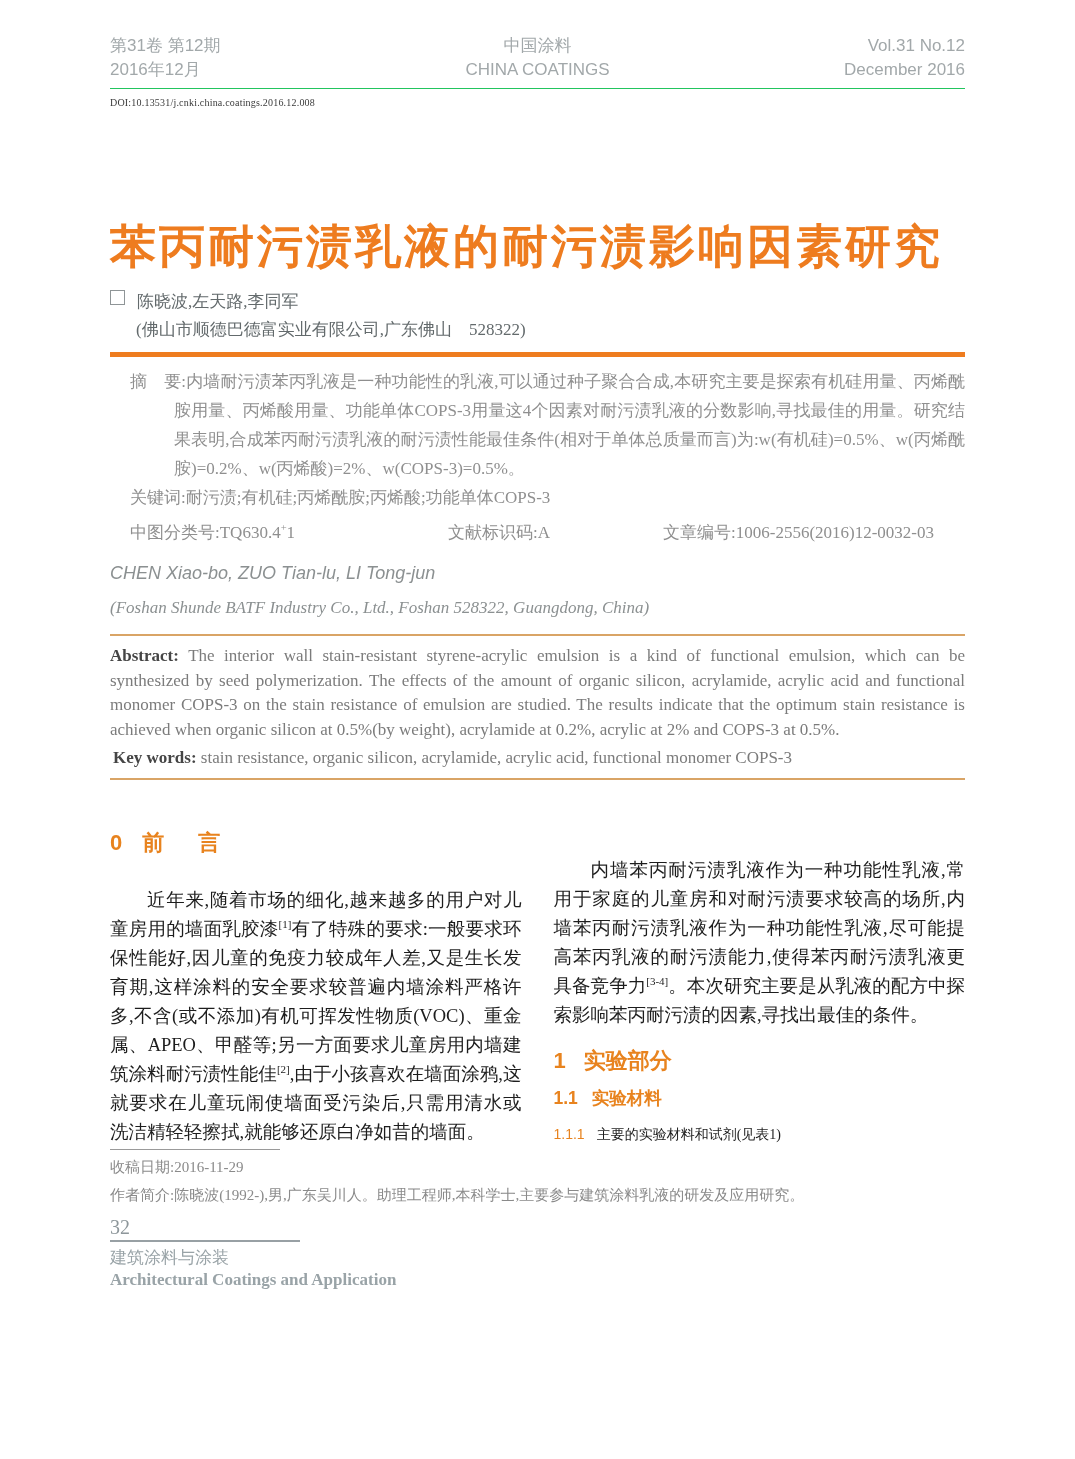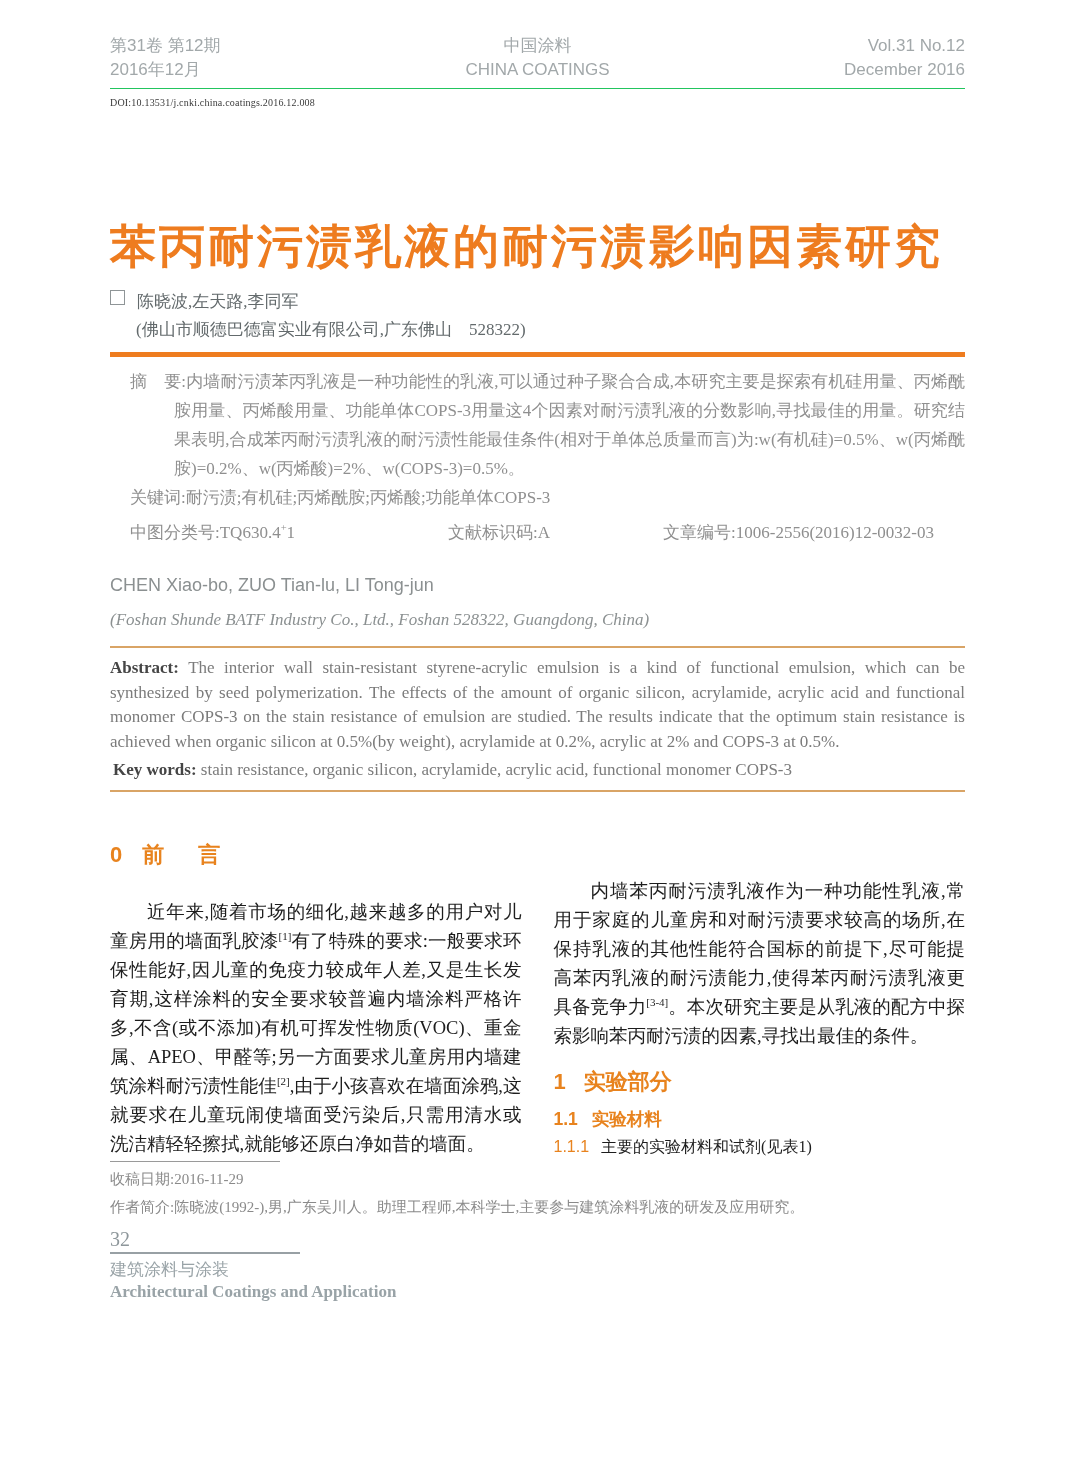--- a/index.html
+++ b/index.html
@@ -43,22 +43,22 @@
   .clc-row .c2{width:215px;}
   .clc-row .c3{flex:1;}
   sup{vertical-align:super;font-size:0.62em;line-height:0;}
   
   .en-title{
     margin-top:86px;
     font-family:"Liberation Sans","DejaVu Sans",sans-serif;
     font-weight:bold;font-size:33px;line-height:52px;
     color:#ee7c1f;letter-spacing:0.3px;
   }
-  .en-authors{margin-top:26px;font-family:"Liberation Sans","DejaVu Sans",sans-serif;
-    font-size:18px;color:#8b9091;line-height:25px;}
+  .en-authors{margin-top:14px;font-family:"Liberation Sans","DejaVu Sans",sans-serif;
+    font-size:18px;color:#8b9091;line-height:25px;font-style:italic;}
   .en-affil{margin-top:10px;font-style:italic;font-size:17px;color:#8b9091;line-height:24px;}
   .rule-tan{margin-top:14px;height:2px;background:#d9a466;}
   .en-abstract{margin-top:8px;font-size:17px;line-height:24.5px;color:#7b7b7b;text-align:justify;}
   .en-abstract b{color:#454545;}
   .en-keywords{margin-top:1px;font-size:17px;line-height:25px;color:#7b7b7b;}
   .en-keywords b{color:#454545;}
   .rule-tan2{margin-top:8px;height:2px;background:#d9a466;}
   
   .columns{margin-top:48px;display:flex;gap:32px;align-items:flex-end;}
   .col{flex:1;min-width:0;}
@@ -69,21 +69,21 @@
   .body-p{margin-top:28px;font-size:18.5px;line-height:29px;text-align:justify;
     text-indent:2em;color:#1d1d1d;}
   .body-p sup{font-size:11px;color:#1d1d1d;}
   .right-p{margin-top:6px;}
   .h-sec1{margin-top:16px;font-family:Liberation Sans, sans-serif;
     font-weight:bold;font-size:22px;color:#e8831e;line-height:30px;}
   .h-sec1 .num{margin-right:18px;}
   .h-sec11{margin-top:10px;font-family:"Liberation Sans","DejaVu Sans",sans-serif;
     font-weight:bold;font-size:17.5px;color:#e8831e;line-height:24px;}
   .h-sec11 .num{margin-right:14px;}
-  .h-sec111{margin-top:4px;font-size:16px;line-height:24px;color:#1d1d1d;}
+  .h-sec111{margin-top:12px;font-size:14px;line-height:24px;color:#1d1d1d;}
   .h-sec111 .num{color:#e8831e;font-family:"Liberation Sans","DejaVu Sans",sans-serif;margin-right:12px;}
   
   .footnote{margin-top:2px;}
   .fn-rule{width:170px;height:1px;background:#9a9a9a;}
   .fn-line{margin-top:6px;font-size:15px;line-height:22px;color:#8a8a8a;}
   
   .pfooter{margin-top:10px;color:#8e979b;}
   .pf-num{font-size:20px;line-height:22px;font-family:"Liberation Serif","DejaVu Serif",serif;}
   .pf-rule{width:190px;height:2px;background:#98a0a4;margin-top:2px;}
   .pf-cn{margin-top:6px;font-size:17px;line-height:20px;font-family:"Liberation Sans","DejaVu Sans",sans-serif;color:#99a3a7;}
@@ -136,21 +136,21 @@
   <div class="rule-tan2"></div>
 
   <div class="columns">
     <div class="col">
       <div class="h-sec0">
         <span class="num">0</span><span class="ttl">前　言</span>
       </div>
       <p class="body-p" style="margin-bottom:0;"><span>近年来,随着市场的细化,越来越多的用户对儿童房用的墙面乳胶漆</span><sup>[1]</sup><span>有了特殊的要求:一般要求环保性能好,因儿童的免疫力较成年人差,又是生长发育期,这样涂料的安全要求较普遍内墙涂料严格许多,不含(或不添加)有机可挥发性物质(VOC)、重金属、APEO、甲醛等;另一方面要求儿童房用内墙建筑涂料耐污渍性能佳</span><sup>[2]</sup><span>,由于小孩喜欢在墙面涂鸦,这就要求在儿童玩闹使墙面受污染后,只需用清水或洗洁精轻轻擦拭,就能够还原白净如昔的墙面。</span></p>
     </div>
     <div class="col">
-      <p class="body-p right-p" style="margin-bottom:0;"><span>内墙苯丙耐污渍乳液作为一种功能性乳液,常用于家庭的儿童房和对耐污渍要求较高的场所,在保持乳液的其他性能符合国标的前提下,尽可能提高苯丙乳液的耐污渍能力,使得苯丙耐污渍乳液更具备竞争力</span><sup>[3-4]</sup><span>。本次研究主要是从乳液的配方中探索影响苯丙耐污渍的因素,寻找出最佳的条件。</span></p>
+      <p class="body-p right-p" style="margin-bottom:0;"><span>内墙苯丙耐污渍乳液作为一种功能性乳液,常用于家庭的儿童房和对耐污渍要求较高的场所,内墙苯丙耐污渍乳液作为一种功能性乳液,尽可能提高苯丙乳液的耐污渍能力,使得苯丙耐污渍乳液更具备竞争力</span><sup>[3-4]</sup><span>。本次研究主要是从乳液的配方中探索影响苯丙耐污渍的因素,寻找出最佳的条件。</span></p>
       <div class="h-sec1">
         <span class="num">1</span><span>实验部分</span>
       </div>
       <div class="h-sec11">
         <span class="num">1.1</span><span>实验材料</span>
       </div>
       <div class="h-sec111">
         <span class="num">1.1.1</span><span>主要的实验材料和试剂(见表1)</span>
       </div>
     </div>

